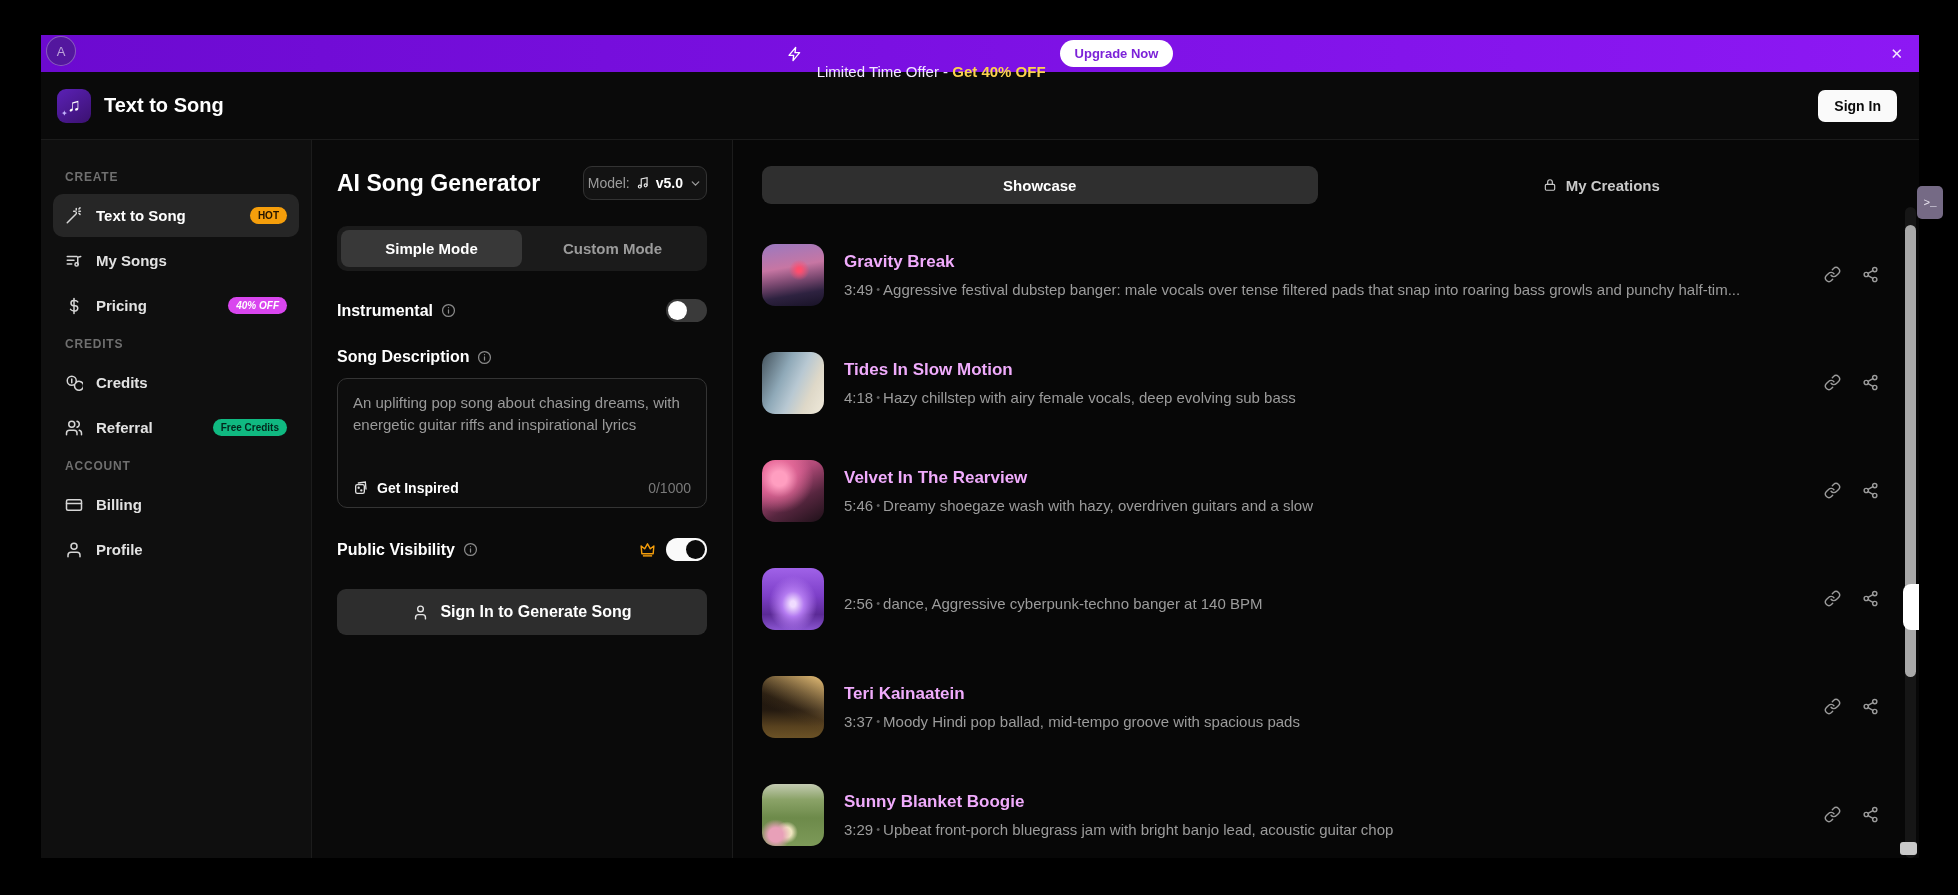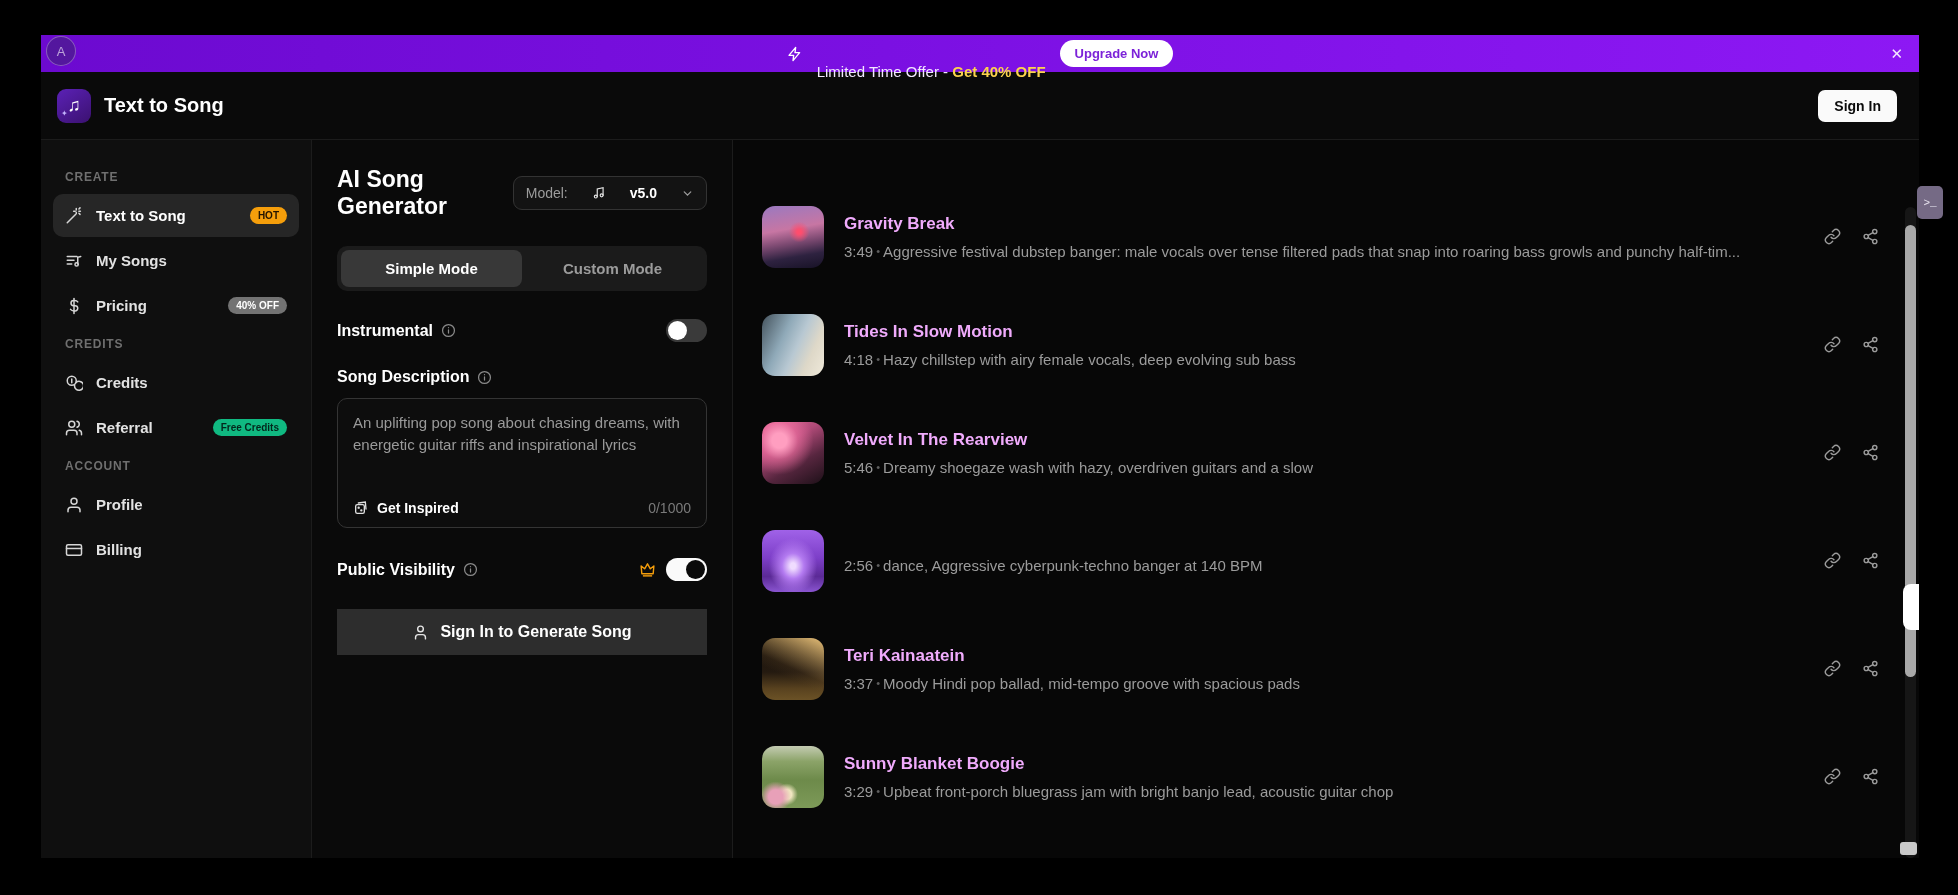--- a/index.html
+++ b/index.html
@@ -41,29 +41,29 @@
   .sidebar { width:271px; border-right:1px solid #1c1c1c; background:#0f0f0f; padding:20px 12px; }
   .side-section-label { font-size:12px; font-weight:bold; letter-spacing:.8px; color:#6f6f6f;
     margin:10px 12px 10px; }
   .side-item { display:flex; align-items:center; gap:13px; height:43px; padding:0 12px;
     border-radius:10px; cursor:pointer; color:#e2e2e2; font-size:15px; font-weight:bold; margin-bottom:2px; }
   .side-item.active { background:#262626; color:#fff; }
   .side-item .ic { display:flex; align-items:center; color:#d6d6d6; }
   .side-item .grow { flex:1; }
   .badge { font-size:10px; font-weight:bold; border-radius:999px; padding:3px 8px; color:#fff; white-space:nowrap; }
   .badge.hot { background:#f59e0b; color:#241500; }
-  .badge.sale { background:#737373; }
+  .badge.sale { background:#d946ef;font-style:italic; }
   .badge.green { background:#10b981; color:#03271c; }
 
   
   .create { width:421px; border-right:1px solid #1c1c1c; padding:26px 25px; background:#0a0a0a; }
   .create-head { display:flex; align-items:center; justify-content:space-between; }
   .create-title { font-size:23px; font-weight:bold; color:#fff; }
-  .model-select { display:flex; align-items:center; gap:24px; background:#131313; border:1px solid #333;
-    border-radius:9px; padding:8px 12px; cursor:pointer; font-size:14px; }
+  .model-select { display:flex; align-items:center; gap:6px; background:#131313; border:1px solid #333;
+    border-radius:9px; padding:8px 4px; cursor:pointer; font-size:14px; }
   .model-select .mlabel { color:#9c9c9c; }
   .model-select .mval { color:#fff; font-weight:bold; }
   .model-select .ic { color:#e5e5e5; display:flex; }
   .model-select .chev { color:#9c9c9c; display:flex; }
 
   .mode-tabs { display:flex; background:#1b1b1b; border-radius:10px; padding:4px; margin-top:26px; }
   .mode-tab { flex:1; text-align:center; font-size:15px; font-weight:bold; color:#9c9c9c;
     padding:10px 0; border-radius:8px; cursor:pointer; }
   .mode-tab.active { background:#383838; color:#fff; }
 
@@ -86,21 +86,21 @@
   .desc-box textarea::placeholder { color:#9a9a9a; opacity:1; }
   .desc-foot { display:flex; align-items:center; margin-top:8px; }
   .inspire-btn { display:flex; align-items:center; gap:8px; background:none; border:none; cursor:pointer;
     color:#fff; font-size:14px; font-weight:bold; }
   .inspire-btn .ic { color:#e0e0e0; display:flex; }
   .char-count { margin-left:auto; color:#7a7a7a; font-size:14px; }
 
   .crown { color:#f59e0b; display:flex; margin-right:10px; }
 
   .generate-btn { width:100%; margin-top:28px; background:#2d2d2d; color:#fff; border:none;
-    border-radius:0; height:46px; font-size:16px; font-weight:bold; cursor:pointer;
+    border-radius:9px; height:46px; font-size:16px; font-weight:bold; cursor:pointer;
     display:flex; align-items:center; justify-content:center; gap:11px; }
   .generate-btn .ic { display:flex; color:#e5e5e5; }
 
   
   .showcase { flex:1; background:#070707; padding:26px 40px 0 29px; position:relative; }
   .sc-tabs { display:flex; gap:6px; }
   .sc-tab { flex:1; height:38px; border-radius:9px; display:flex; align-items:center; justify-content:center;
     gap:9px; font-size:15px; font-weight:bold; cursor:pointer; color:#c9c9c9; background:transparent; }
   .sc-tab.active { background:#2f2f2f; color:#fff; }
   .sc-tab .ic { display:flex; color:#c9c9c9; }
@@ -216,35 +216,35 @@
         <span>Referral</span>
         <span class="grow"></span>
         <span class="badge green">Free Credits</span>
       </div>
 
       <div class="side-section-label">ACCOUNT</div>
 
       <div class="side-item">
         <span class="ic">
           <svg width="18" height="18" viewBox="0 0 24 24" fill="none" stroke="currentColor" stroke-width="2" stroke-linecap="round">
+              <rect x="2" y="5" width="20" height="14" rx="2"></rect>
+              <path d="M2 10h20"></path>
+            </svg>
+        </span>
+        <span>Billing</span>
+      </div>
+
+      <div class="side-item">
+        <span class="ic">
+          <svg width="18" height="18" viewBox="0 0 24 24" fill="none" stroke="currentColor" stroke-width="2" stroke-linecap="round">
               <path d="M20 21v-2a4 4 0 0 0-4-4H8a4 4 0 0 0-4 4v2"></path>
               <circle cx="12" cy="7" r="4"></circle>
             </svg>
         </span>
         <span>Profile</span>
-      </div>
-
-      <div class="side-item">
-        <span class="ic">
-          <svg width="18" height="18" viewBox="0 0 24 24" fill="none" stroke="currentColor" stroke-width="2" stroke-linecap="round">
-              <rect x="2" y="5" width="20" height="14" rx="2"></rect>
-              <path d="M2 10h20"></path>
-            </svg>
-        </span>
-        <span>Billing</span>
       </div>
     </div>
 
     <div class="create">
       <div class="create-head">
         <div class="create-title">AI Song Generator</div>
         <div class="model-select">
           <span class="mlabel">Model:</span>
           <span class="ic">
             <svg width="14" height="14" viewBox="0 0 24 24" fill="none" stroke="currentColor" stroke-width="2" stroke-linecap="round">
@@ -337,20 +337,34 @@
           <svg width="17" height="17" viewBox="0 0 24 24" fill="none" stroke="currentColor" stroke-width="2" stroke-linecap="round">
               <path d="M19 21v-2a4 4 0 0 0-4-4H9a4 4 0 0 0-4 4v2"></path>
               <circle cx="12" cy="7" r="4"></circle>
             </svg>
         </span>
         <span>Sign In to Generate Song</span>
       </button>
     </div>
 
     <div class="showcase">
+      <div class="sc-tabs">
+        <div class="sc-tab active">
+          <span>Showcase</span>
+        </div>
+        <div class="sc-tab">
+          <span class="ic">
+            <svg width="14" height="14" viewBox="0 0 24 24" fill="none" stroke="currentColor" stroke-width="2" stroke-linecap="round">
+                <rect x="4" y="11" width="16" height="10" rx="2"></rect>
+                <path d="M8 11V7a4 4 0 0 1 8 0v4"></path>
+              </svg>
+          </span>
+          <span>My Creations</span>
+        </div>
+      </div>
 
       <div class="song-list">
 
         <div class="song-row">
           <div class="thumb" style="background:radial-gradient(circle at 60% 42%, #ff4d6d 0 4%, rgba(255,77,109,.6) 10%, transparent 20%), linear-gradient(170deg, #9a79c0 0%, #c776a3 38%, #7d4a72 58%, #2e2240 78%, #171226 100%)"></div>
           <div class="song-info">
             <div class="song-title">Gravity Break</div>
             <div class="song-meta">
                 <span>3:49</span>
                 <span class="dot">•</span>

